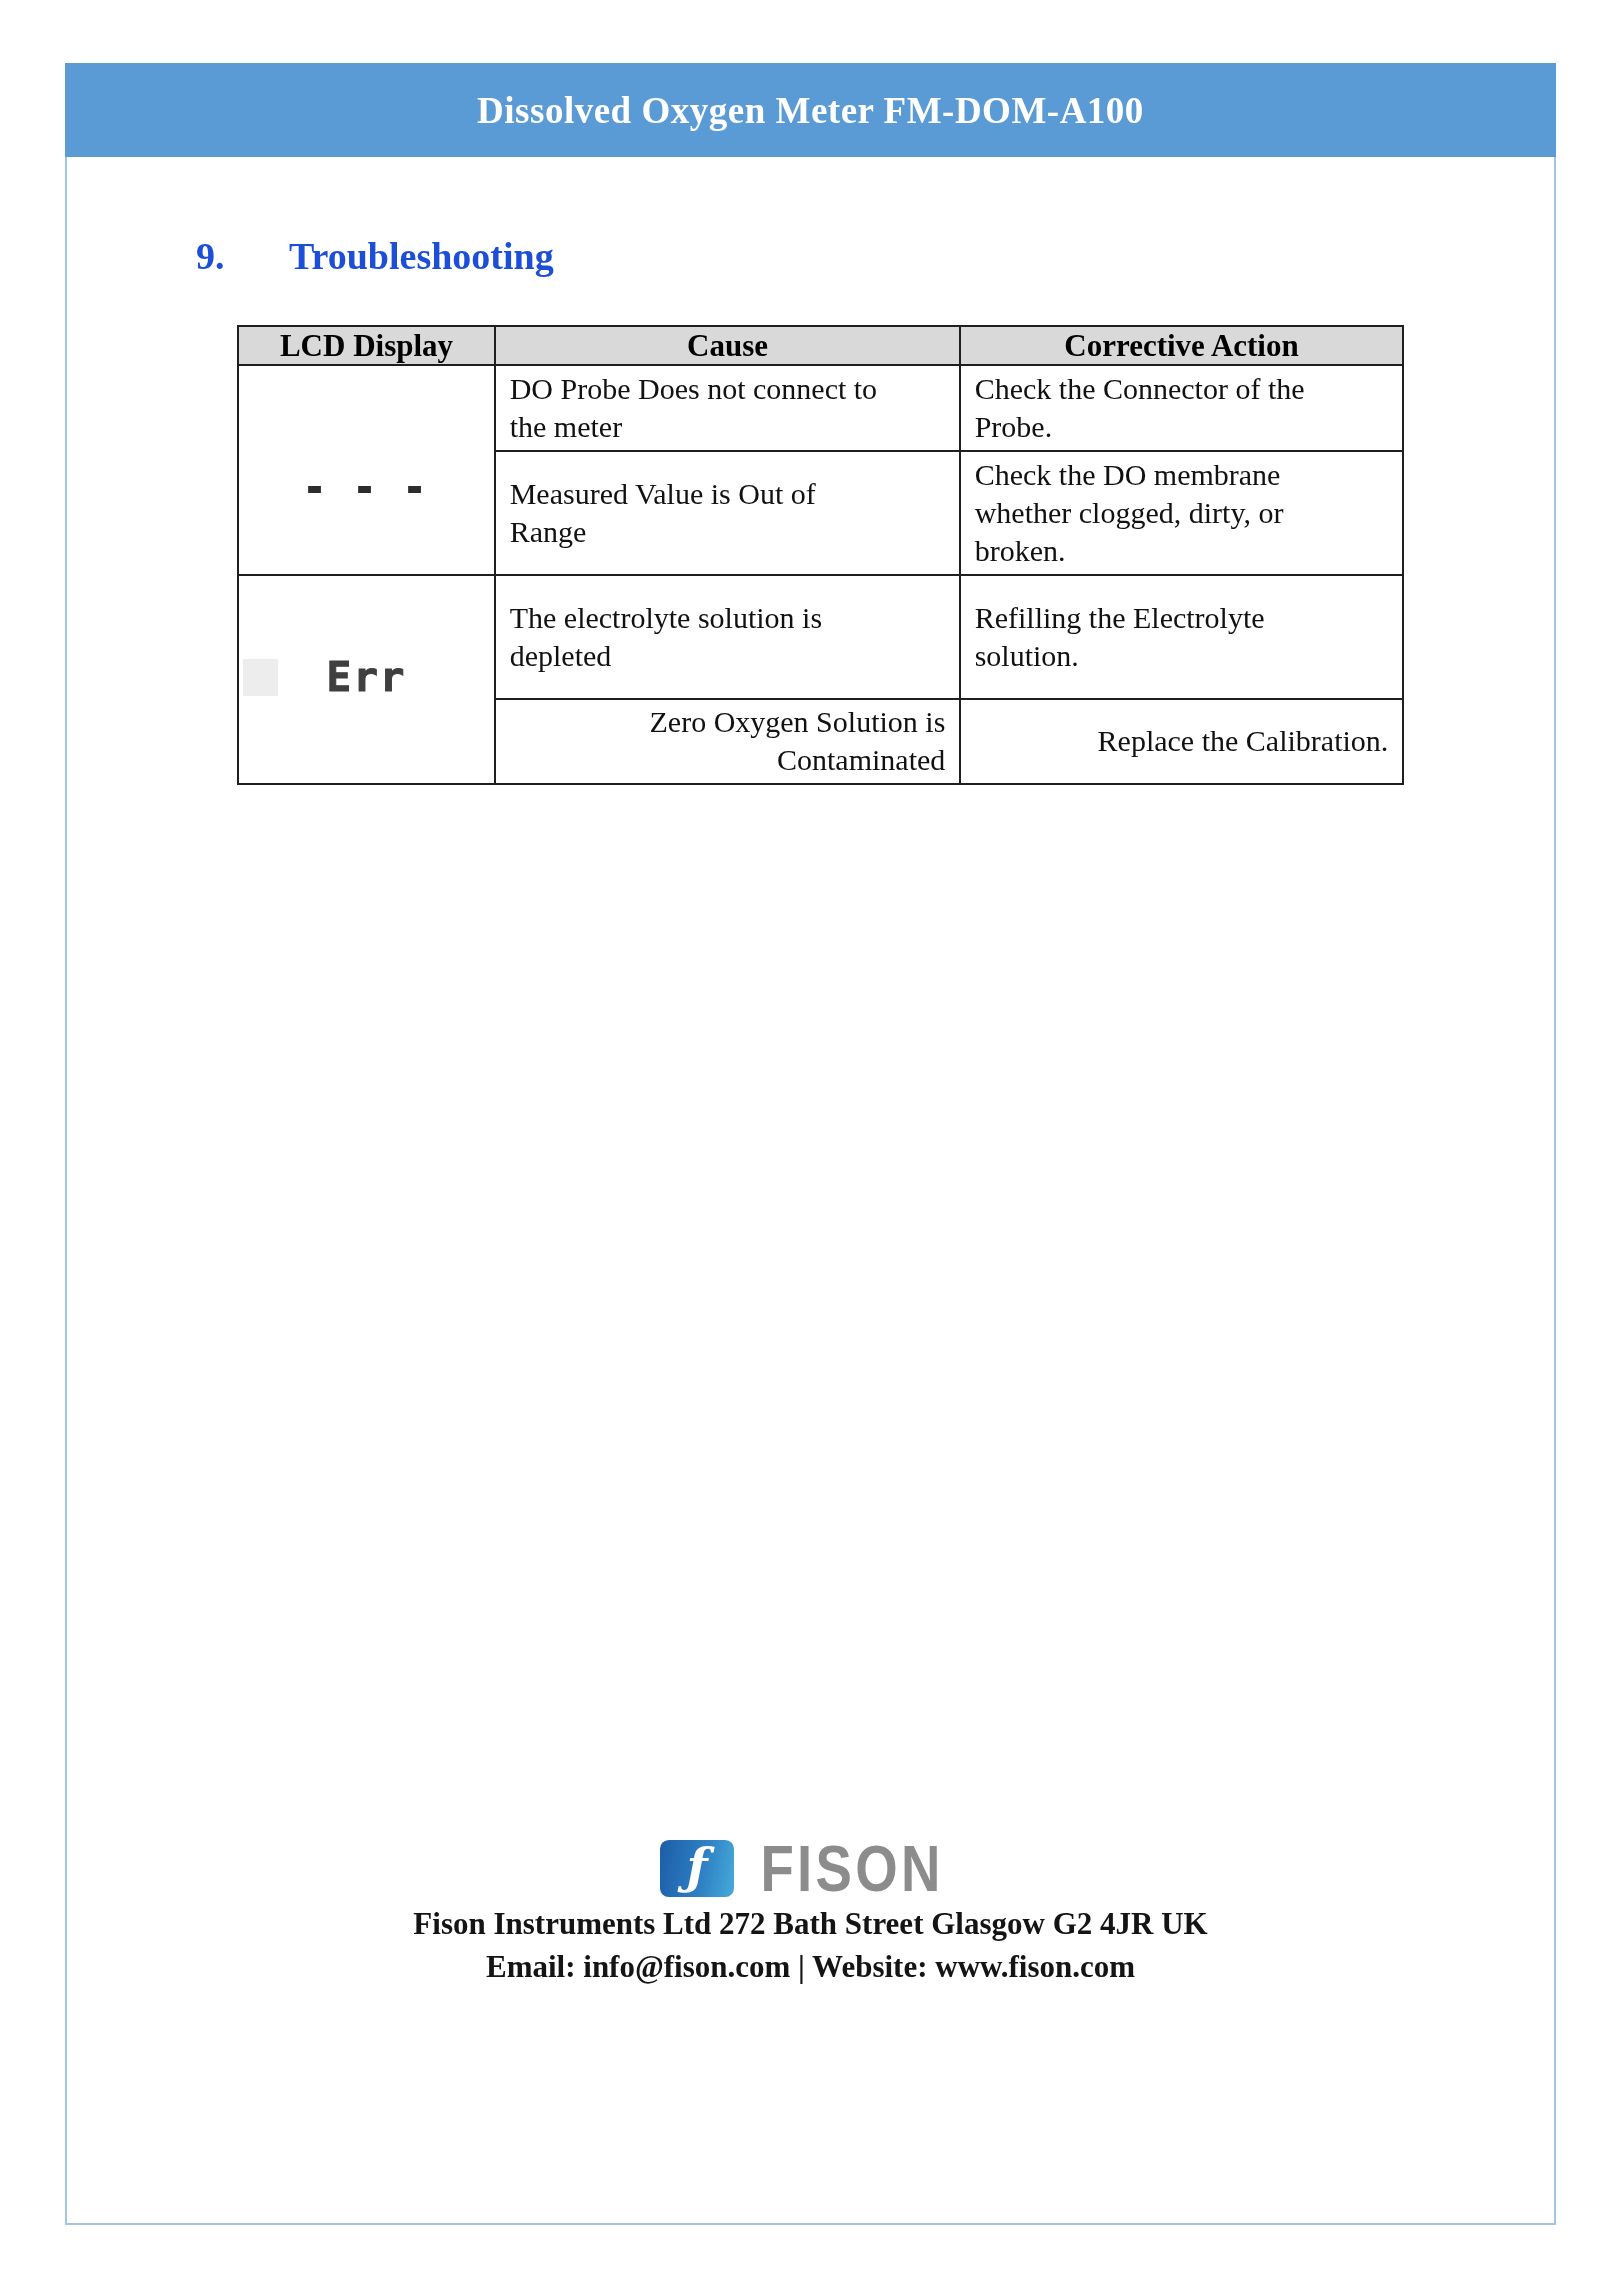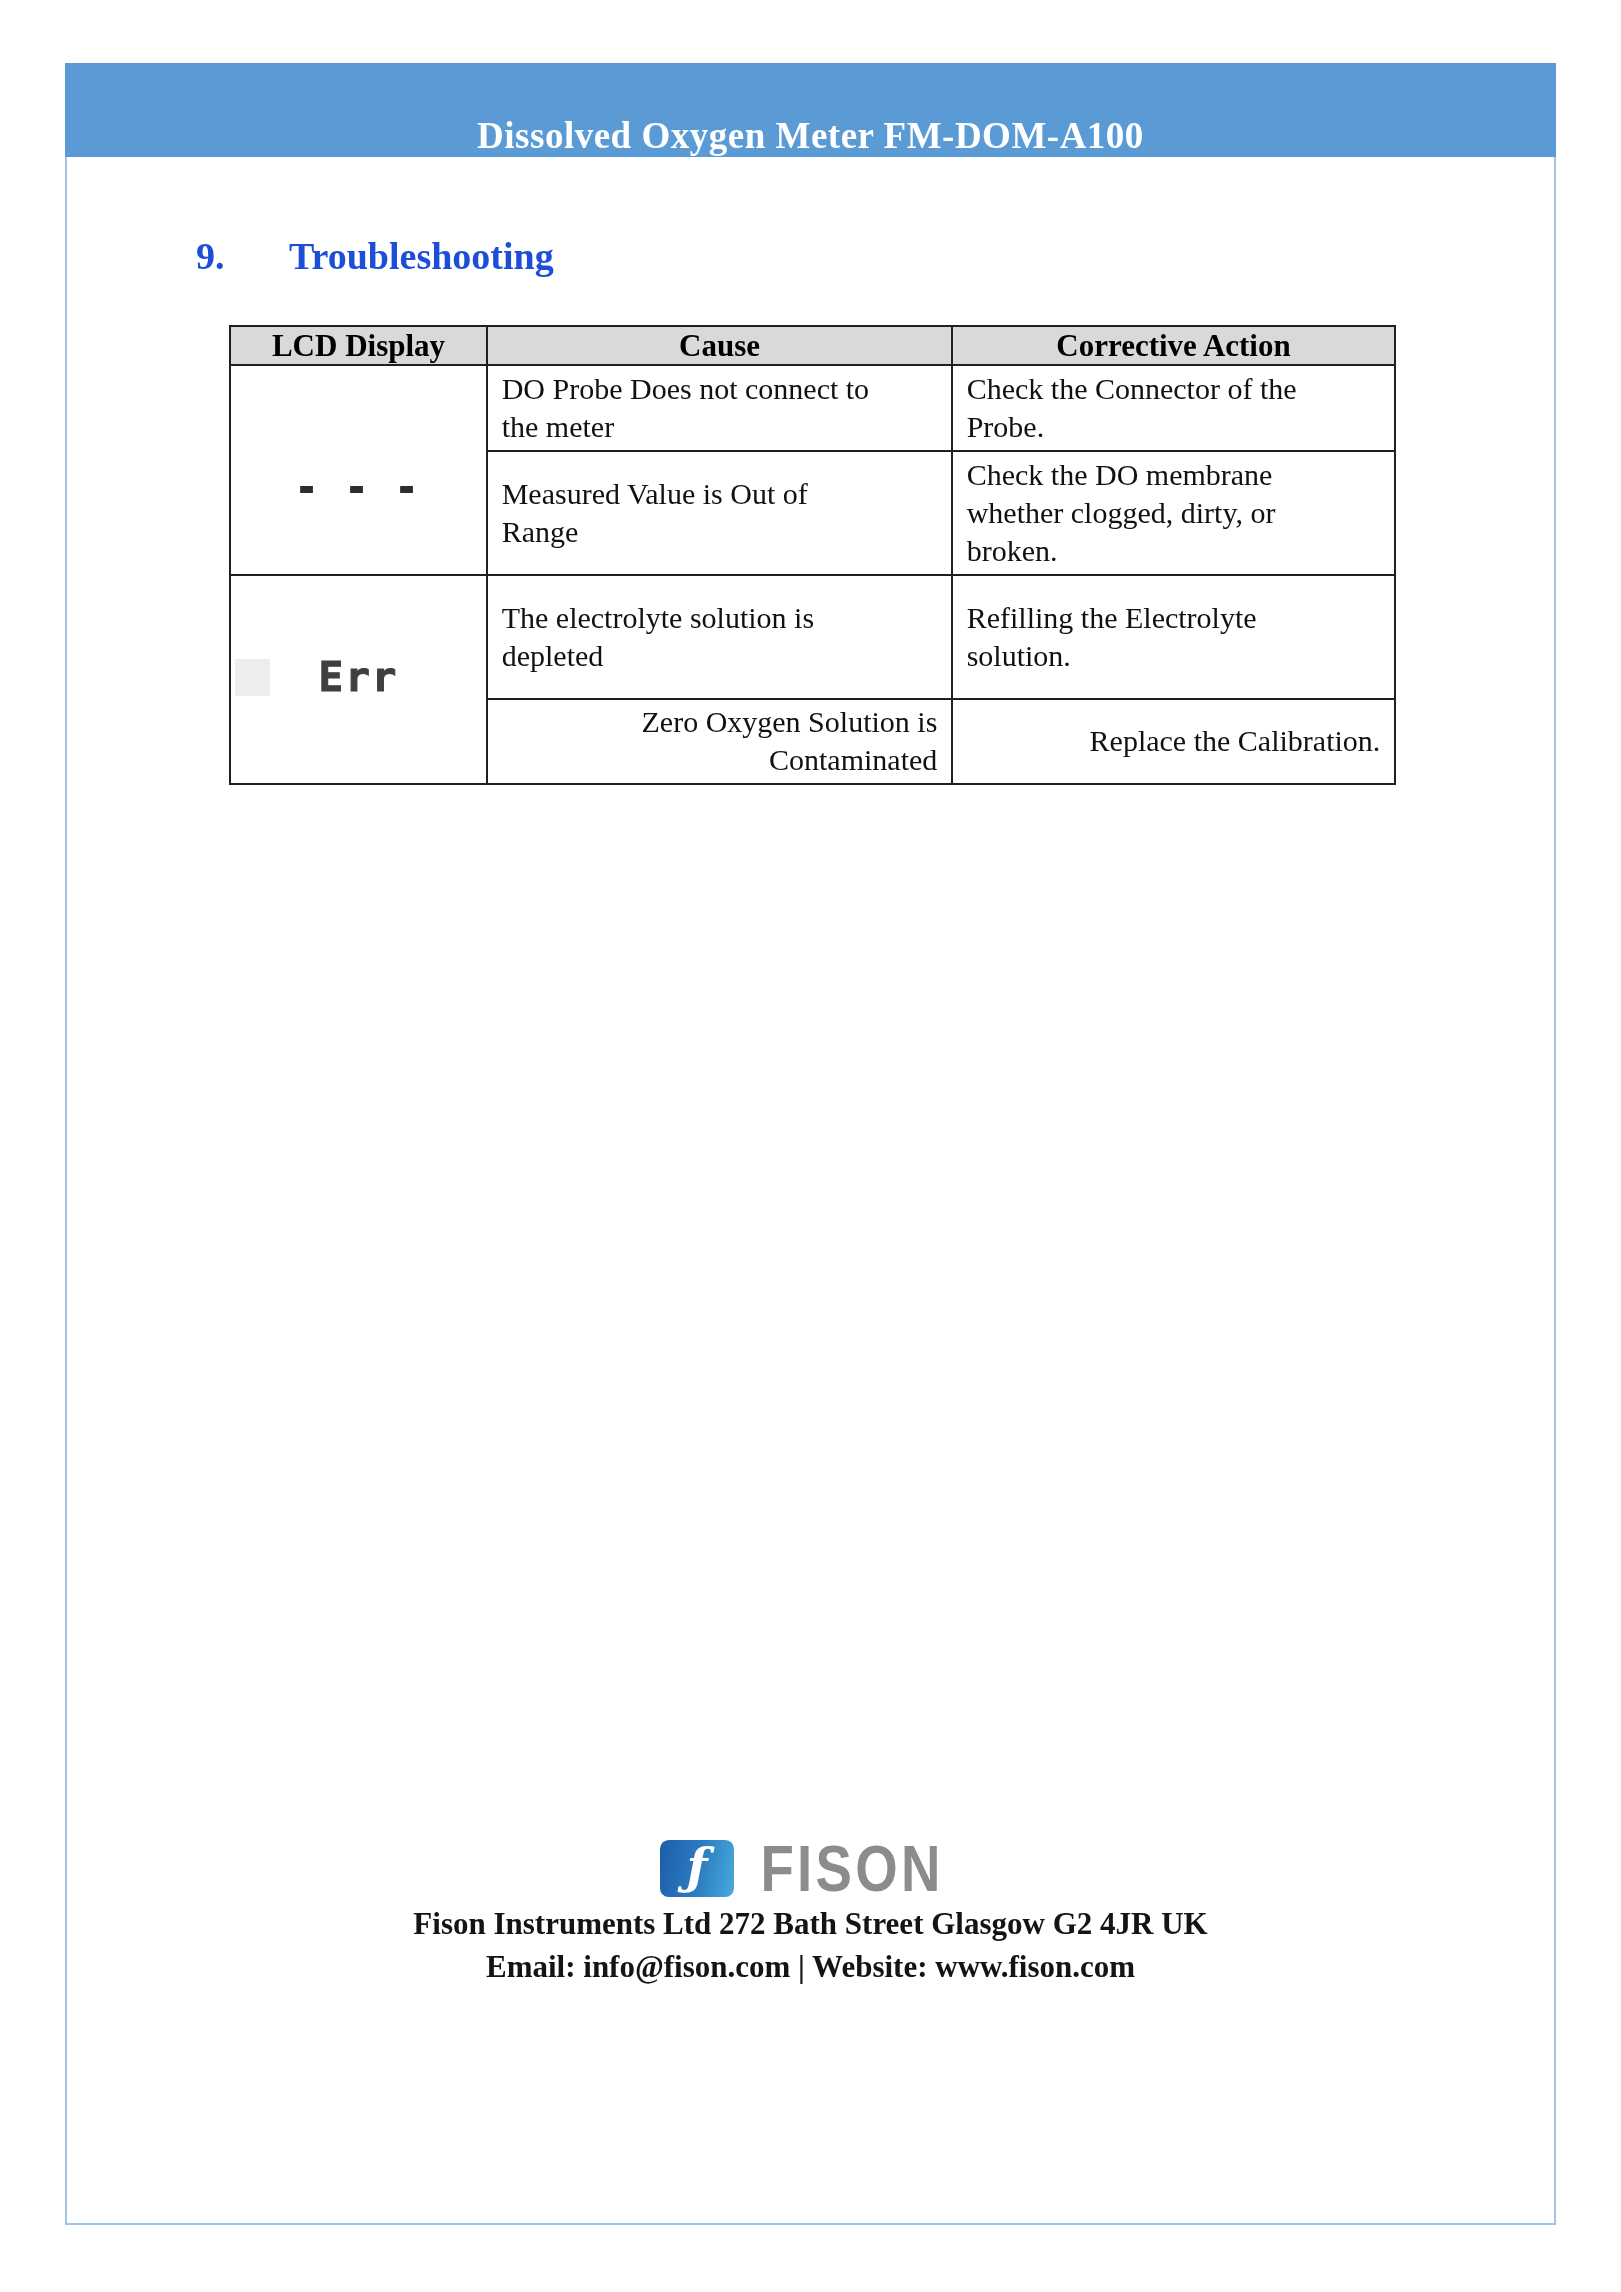--- a/index.html
+++ b/index.html
@@ -29,21 +29,21 @@
   }
   
   .banner {
     position: absolute;
     left: 65px;
     top: 63px;
     width: 1491px;
     height: 94px;
     background: #5b9bd5;
     display: flex;
-    align-items: flex-end;
+    align-items: center;
     justify-content: center;
   }
   .banner-title {
     font-family: "Liberation Serif", serif;
     font-size: 37px;
     font-weight: bold;
     color: #ffffff;
     letter-spacing: 0.5px;
   }
   
@@ -58,21 +58,21 @@
     line-height: 47px;
     white-space: nowrap;
   }
   .section-number {
     display: inline-block;
     width: 93px;
   }
   
   .tbl-wrap {
     position: absolute;
-    left: 229px;
+    left: 237px;
     top: 325px;
     width: 1290px;
   }
   table.ts {
     border-collapse: collapse;
     table-layout: fixed;
     width: 1164px;
     font-family: "Liberation Serif", serif;
   }
   table.ts th, table.ts td {

